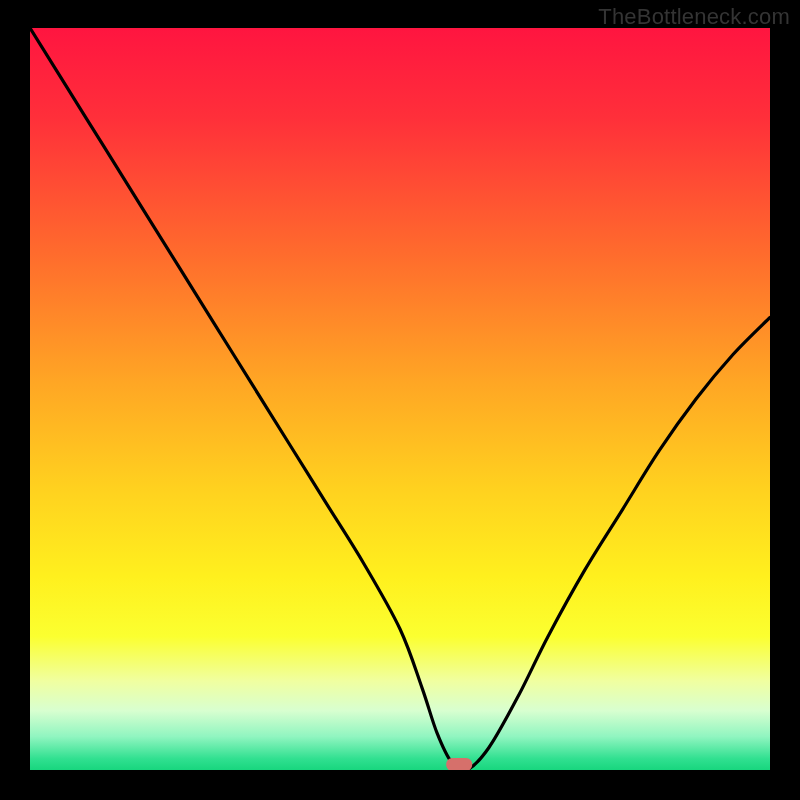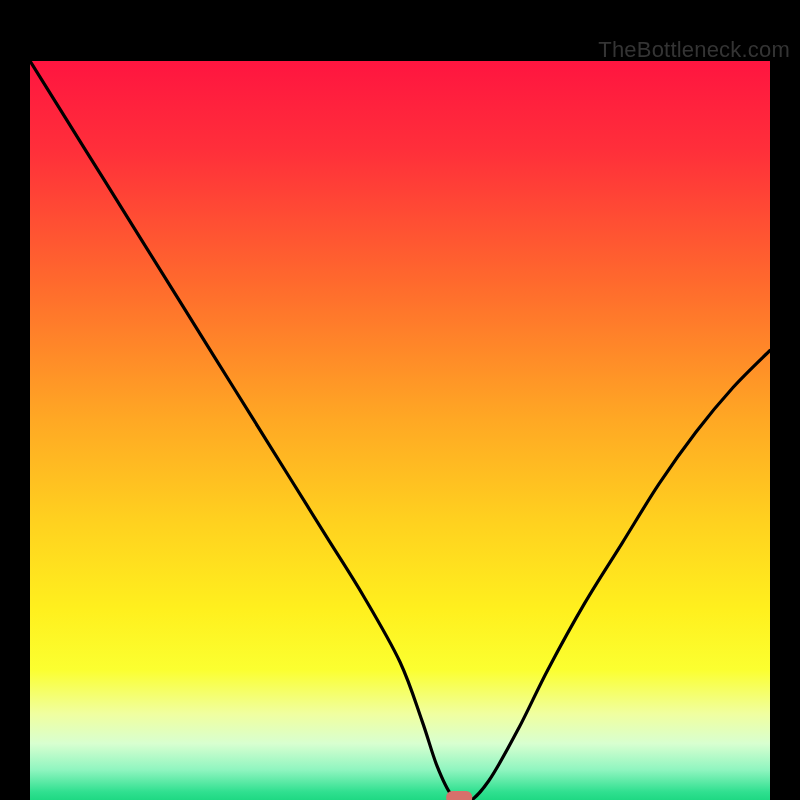--- a/index.html
+++ b/index.html
@@ -9,21 +9,20 @@
     height: 800px;
     overflow: hidden;
     background: #000;
     font-family: Arial, Helvetica, sans-serif;
   }
   .outer {
     position: relative;
     width: 800px;
     height: 636px;
     background: #000;
-    margin-top: 33px;
   }
   .watermark {
     position: absolute;
     top: 4px;
     right: 10px;
     color: #343434;
     font-size: 22px;
     font-weight: 500;
     letter-spacing: 0.2px;
     z-index: 30;

